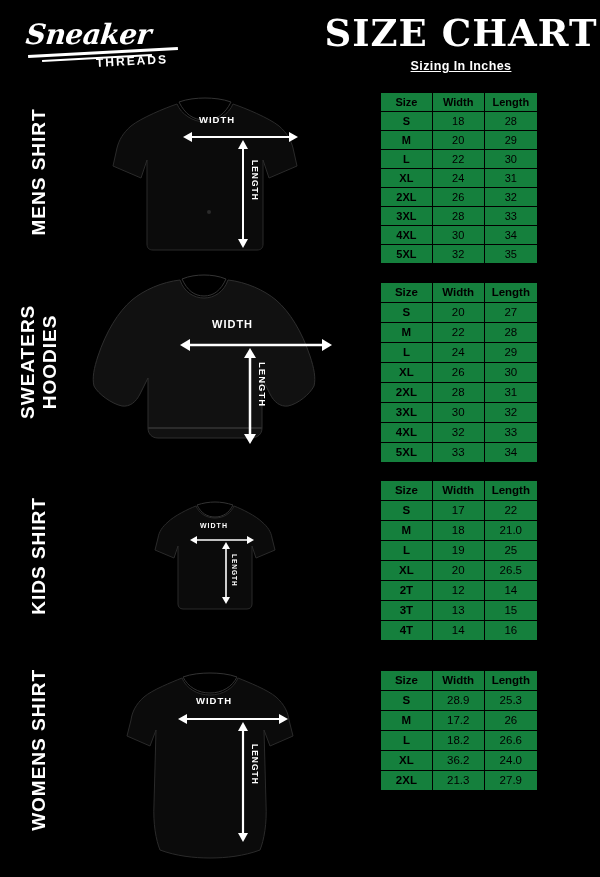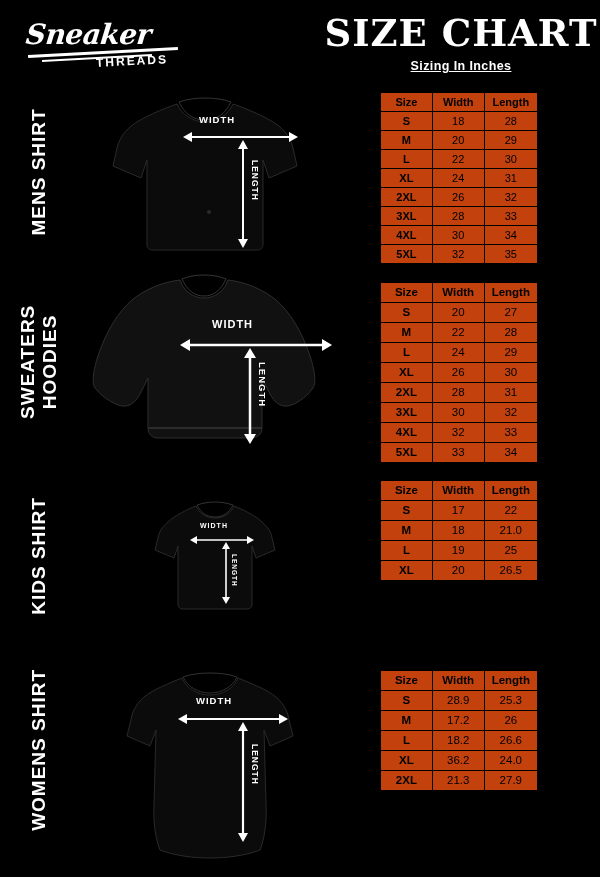--- a/index.html
+++ b/index.html
@@ -134,21 +134,21 @@
   }
 
   
   .table-wrap {
     position: absolute;
     background: #fff;
     padding: 0;
   }
   table {
     border-collapse: collapse;
-    background: #c2410c;
+    background: #15803d;
     width: 100%;
   }
   table th, table td {
     border: 1px solid #000;
     text-align: center;
     font-family: "Liberation Sans", sans-serif;
     color: #000;
     padding: 0;
     height: 18px;
     line-height: 18px;
@@ -395,20 +395,35 @@
           <tr>
               <td>L</td>
               <td>19</td>
               <td>25</td>
             </tr>
           <tr>
               <td>XL</td>
               <td>20</td>
               <td>26.5</td>
             </tr>
+          <tr>
+              <td>2T</td>
+              <td>12</td>
+              <td>14</td>
+            </tr>
+          <tr>
+              <td>3T</td>
+              <td>13</td>
+              <td>15</td>
+            </tr>
+          <tr>
+              <td>4T</td>
+              <td>14</td>
+              <td>16</td>
+            </tr>
         </tbody>
       </table>
     </div>
   </div>
 
   <div class="row" style="top:650px;height:227px;">
     <div class="row-label" style="height:200px;">
       <span>WOMENS SHIRT</span>
     </div>
 

